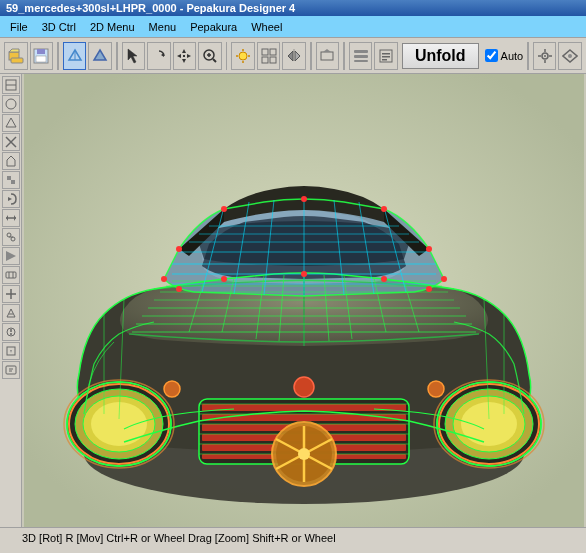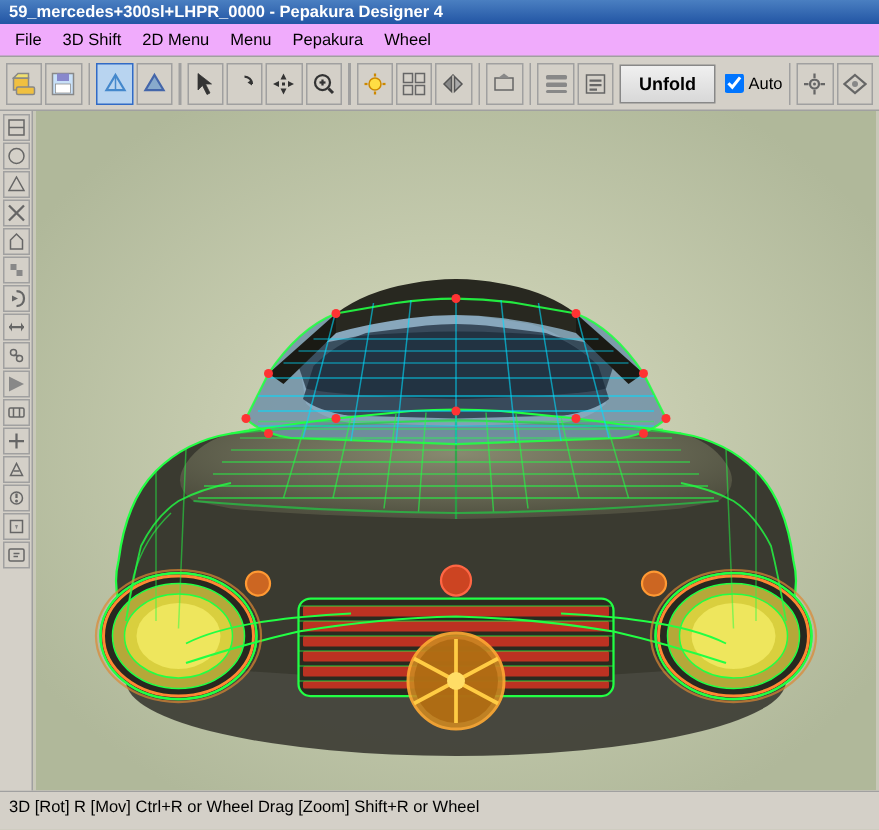--- a/index.html
+++ b/index.html
@@ -13,21 +13,21 @@
       display: flex;
       align-items: center;
       padding: 0 6px;
       font-size: 11px;
       font-weight: bold;
     }
 
     
     #menubar {
       height: 22px;
-      background: #f0abfc;
+      background: #7dd3fc;
       display: flex;
       align-items: center;
       padding: 0 4px;
       gap: 2px;
       border-bottom: 1px solid #a0a0a0;
     }
     .menu-item {
       padding: 2px 6px;
       cursor: pointer;
       font-size: 11px;
@@ -59,21 +59,21 @@
       justify-content: center;
       cursor: pointer;
       font-size: 13px;
     }
 
     .unfold-btn {
       padding: 3px 12px;
       background: linear-gradient(to bottom, #f0f0f0, #d8d8d8);
       border: 1px solid #888;
       cursor: pointer;
-      font-size: 12px;
+      font-size: 16px;
       font-weight: bold;
       height: 26px;
       display: flex;
       align-items: center;
     }
 
     .auto-check {
       display: flex;
       align-items: flex-end;
       gap: 3px;
@@ -124,36 +124,36 @@
       height: 100%;
     }
 
     
     #statusbar {
       height: 20px;
       background: #d4d0c8;
       border-top: 1px solid #a0a0a0;
       display: flex;
       align-items: center;
-      padding: 0 6px;
+      padding: 0 22px;
       font-size: 11px;
     }
 
     .toolbar-spacer { flex: 1; }
   </style>
 </head>
 <body>
 
 <div id="titlebar">
   <span>59_mercedes+300sl+LHPR_0000 - Pepakura Designer 4</span>
 </div>
 
 <div id="menubar">
   <span class="menu-item">File</span>
-  <span class="menu-item">3D Shift</span>
+  <span class="menu-item">3D Ctrl</span>
   <span class="menu-item">2D Menu</span>
   <span class="menu-item">Menu</span>
   <span class="menu-item">Pepakura</span>
   <span class="menu-item">Wheel</span>
 </div>
 
 <div id="toolbar">
 
   <div class="toolbar-btn" title="Open">
     <svg width="16" height="16" viewBox="0 0 16 16">

